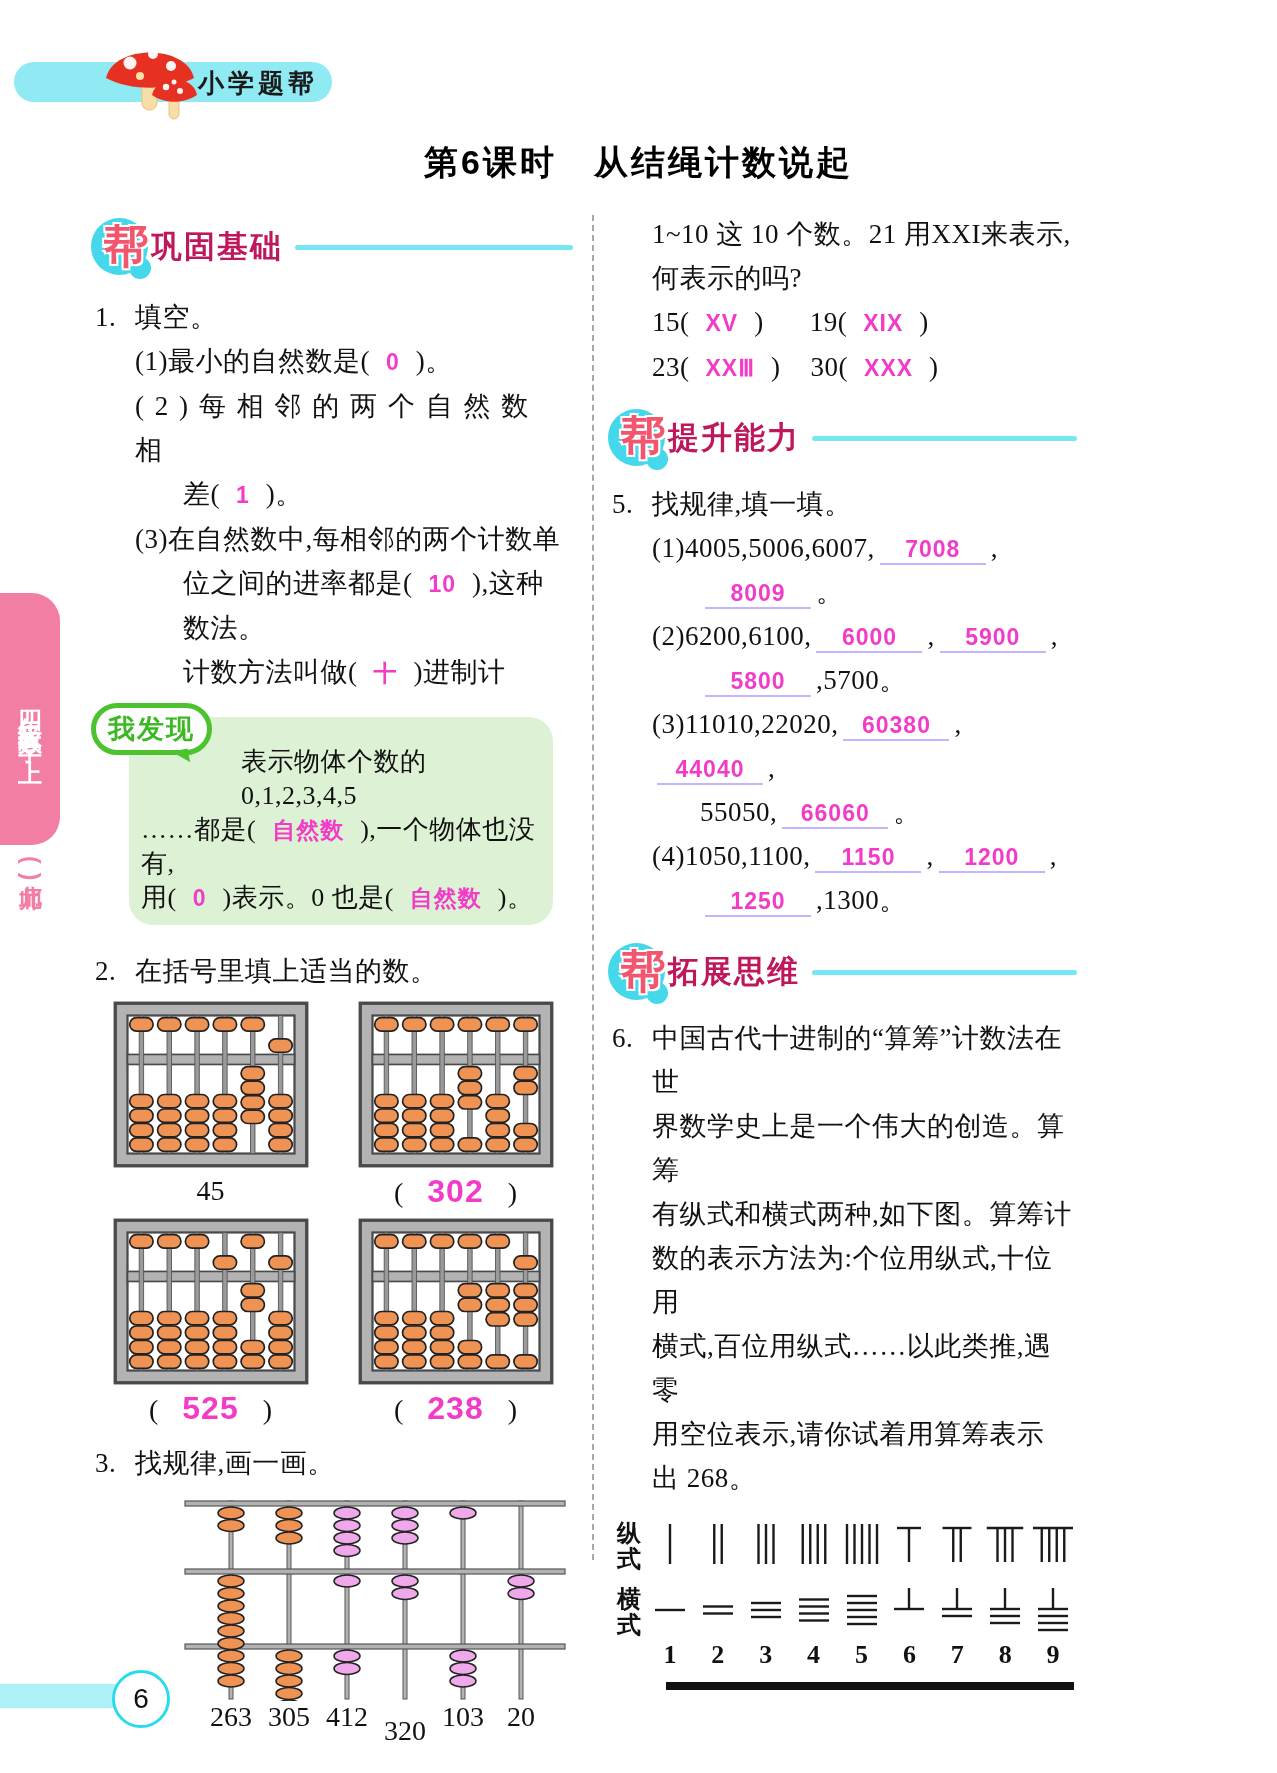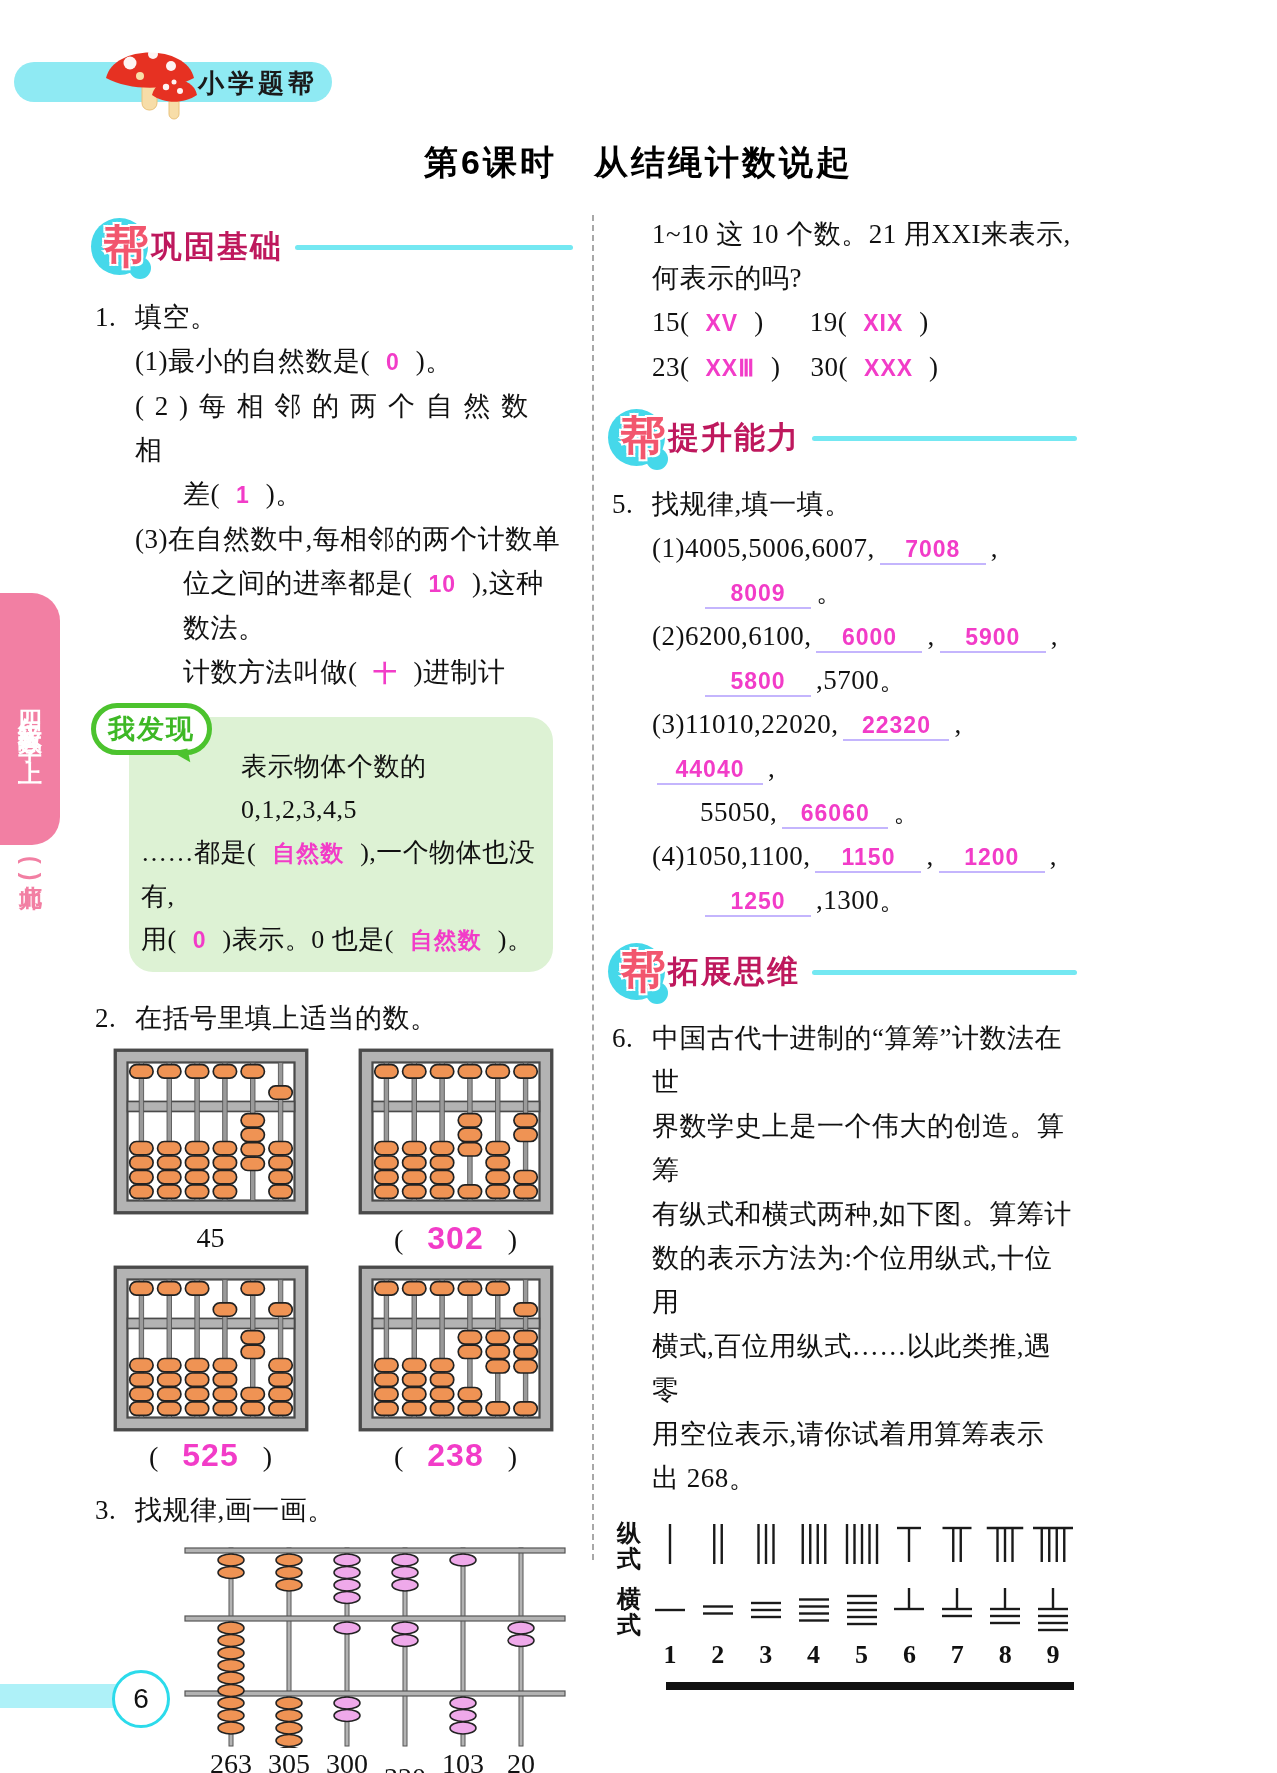--- a/index.html
+++ b/index.html
@@ -52,21 +52,21 @@
   .ans{color:#f23cc8;font-family:"Liberation Sans",sans-serif;font-weight:bold;font-size:23px;
     letter-spacing:1px;}
   .ans.paren{padding:0 16px;}
   .ans.blank{display:inline-block;min-width:102px;border-bottom:2px solid #c4b5fd;text-align:center;
     margin:0 5px;line-height:28px;padding:0 2px;}
   .gap{display:inline-block;}
 
   
   .green-box{position:relative;margin-left:34px;margin-top:22px;width:402px;background:#ddf2d4;
     border-radius:24px;padding:28px 10px 10px 12px;}
-  .green-box .line{font-size:26px;line-height:43px;}
+  .green-box .line{font-size:26px;line-height:34px;}
   .gb-first{padding-left:100px;}
   .gb-bubble{position:absolute;left:-38px;top:-14px;background:#fff;border:5px solid #4cc32e;
     border-radius:26px;padding:3px 12px;font:bold 27px "Liberation Sans",sans-serif;color:#3db825;
     letter-spacing:2px;z-index:2;}
   .gb-bubble::after{content:"";position:absolute;right:18px;bottom:-14px;width:0;height:0;
     border-left:16px solid transparent;border-top:14px solid #4cc32e;transform:rotate(-12deg);}
 
   
   .abacus-grid{display:grid;grid-template-columns:1fr 1fr;column-gap:26px;row-gap:6px;
     margin-top:8px;padding:0 8px 0 6px;}
@@ -379,21 +379,21 @@
           <ellipse cx="368" cy="167" rx="13" ry="6" fill="#efa9ea" stroke="#222" stroke-width="1.5"></ellipse>
           <ellipse cx="368" cy="179.5" rx="13" ry="6" fill="#efa9ea" stroke="#222" stroke-width="1.5"></ellipse>
           <ellipse cx="368" cy="192" rx="13" ry="6" fill="#efa9ea" stroke="#222" stroke-width="1.5"></ellipse>
           <ellipse cx="426" cy="92" rx="13" ry="6" fill="#efa9ea" stroke="#222" stroke-width="1.5"></ellipse>
           <ellipse cx="426" cy="104.5" rx="13" ry="6" fill="#efa9ea" stroke="#222" stroke-width="1.5"></ellipse>
         </svg>
       </div>
       <div class="rods-numbers">
         <span style="left: 101px;">263</span>
         <span style="left: 159px;">305</span>
-        <span style="left: 217px;">300</span>
+        <span style="left: 217px;">412</span>
         <span style="left: 275px; margin-top: 14px;">320</span>
         <span style="left: 333px;">103</span>
         <span style="left: 391px;">20</span>
       </div>
     </div>
 
 </div>
 
 <div id="col-right" class="col">
   <div class="q" id="q4cont" style="padding-left: 40px;">
@@ -411,21 +411,21 @@
     <span class="badge-title">提升能力</span>
     <span class="badge-line"></span>
   </div>
 
   <div class="q" id="q5" style="margin-top:12px">
       <div class="line"><span class="qnum">5.</span><span>找规律,填一填。</span></div>
       <div class="line"><span>(1)4005,5006,6007,</span><span class="ans blank">7008</span><span>,</span></div>
       <div class="line ind2"><span class="ans blank">8009</span><span>。</span></div>
       <div class="line"><span>(2)6200,6100,</span><span class="ans blank">6000</span><span>,</span><span class="ans blank">5900</span><span>,</span></div>
       <div class="line ind2"><span class="ans blank">5800</span><span>,5700。</span></div>
-      <div class="line"><span>(3)11010,22020,</span><span class="ans blank">22320</span><span>,</span><span class="ans blank">44040</span><span>,</span></div>
+      <div class="line"><span>(3)11010,22020,</span><span class="ans blank">60380</span><span>,</span><span class="ans blank">44040</span><span>,</span></div>
       <div class="line ind2"><span>55050,</span><span class="ans blank">66060</span><span>。</span></div>
       <div class="line"><span>(4)1050,1100,</span><span class="ans blank">1150</span><span>,</span><span class="ans blank">1200</span><span>,</span></div>
       <div class="line ind2"><span class="ans blank">1250</span><span>,1300。</span></div>
     </div>
 
   <div class="badge-row" style="margin-top:18px">
     <span class="badge-circle"></span>
     <span class="badge-bang">帮</span>
     <span class="badge-title">拓展思维</span>
     <span class="badge-line"></span>

